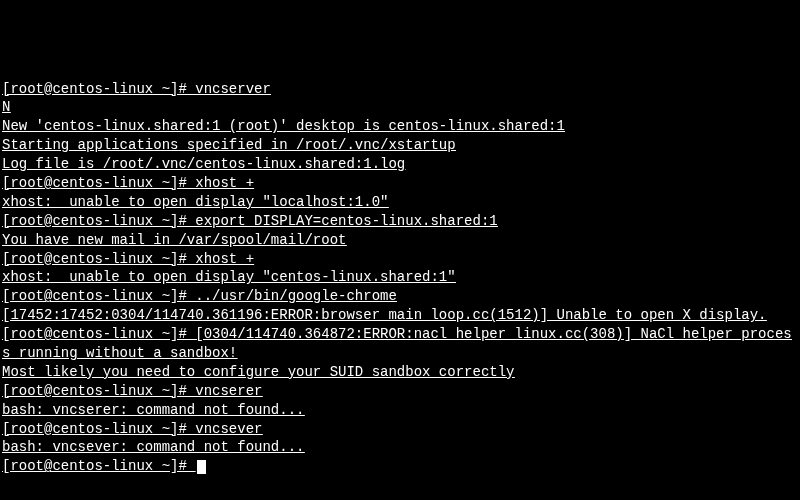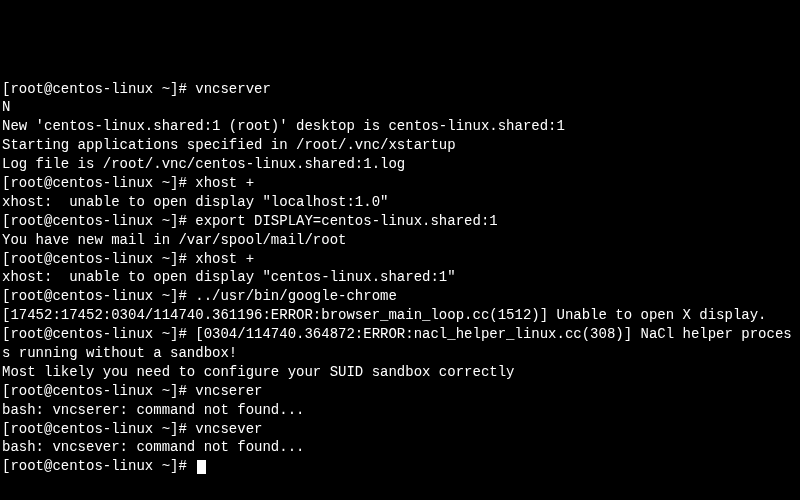--- a/index.html
+++ b/index.html
@@ -1,18 +1,19 @@
 <!DOCTYPE html>
 <html><head>
   <meta charset="utf-8">
   <style>
     * {
       margin: 0;
       padding: 0;
       box-sizing: border-box;
+      text-decoration: underline;
     }
     body {
       background: #000000;
       color: #ffffff;
       font-family: 'Courier New', Courier, monospace;
       font-size: 14px;
       line-height: 1.35;
       width: 800px;
       height: 500px;
       padding: 4px 2px;

